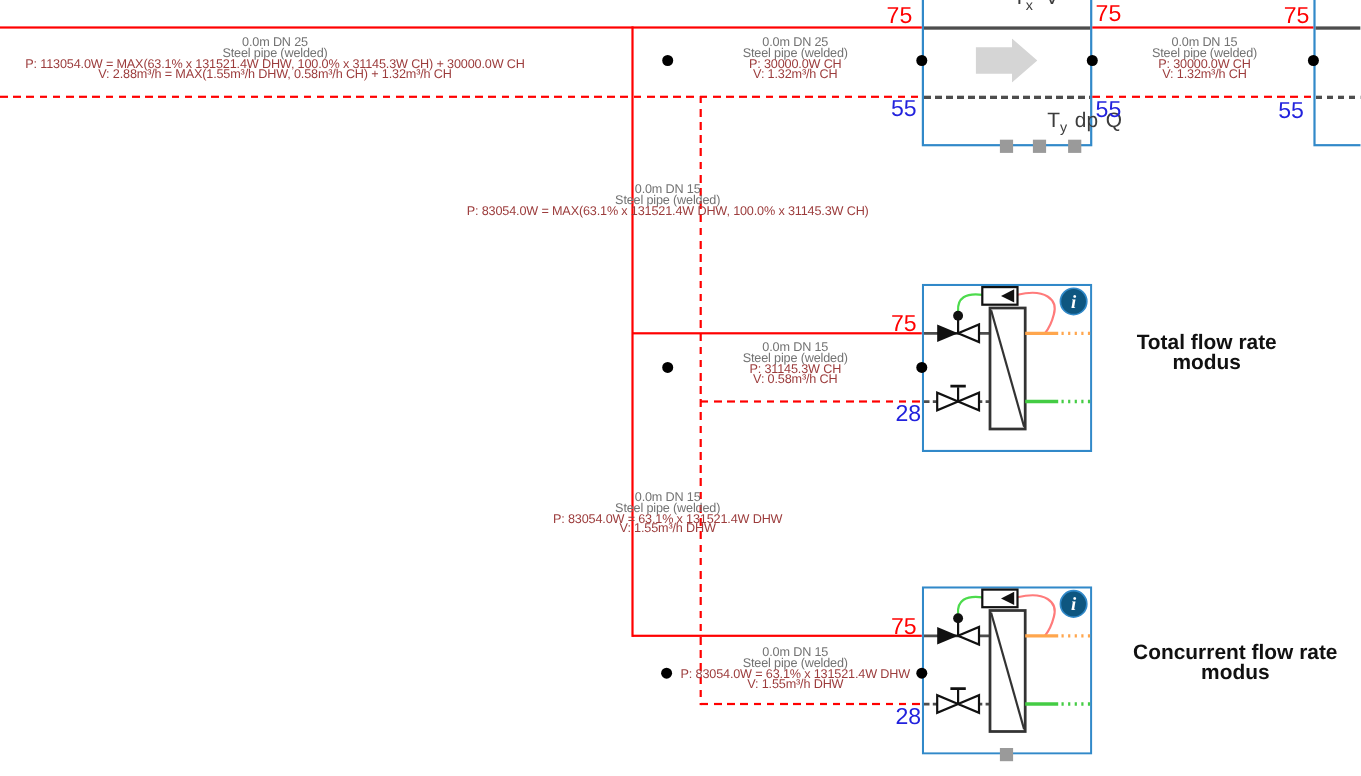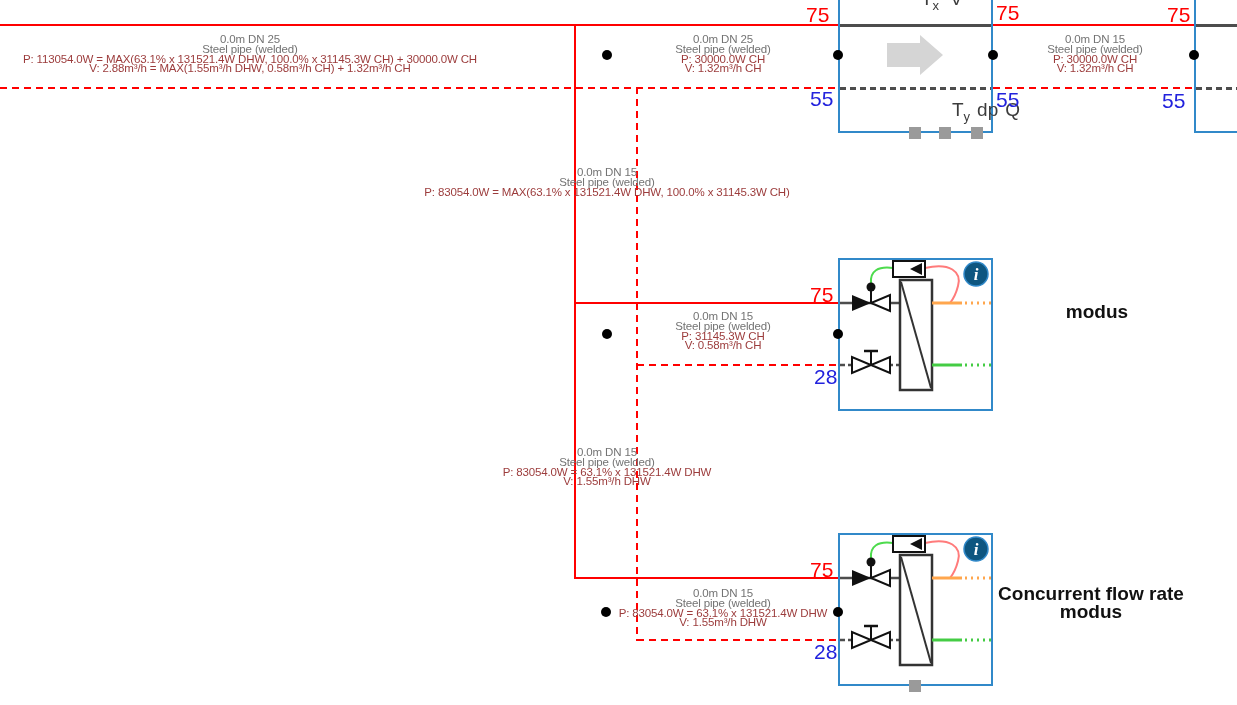--- a/index.html
+++ b/index.html
@@ -186,23 +186,24 @@
   <span class="temp sup" style="left:996px;top:2px;">75</span>
   <span class="temp ret" style="left:996px;top:89px;">55</span>
   <span class="temp sup" style="left:1167px;top:4px;">75</span>
   <span class="temp ret" style="left:1162px;top:90px;">55</span>
   <span class="temp sup" style="left:810px;top:284px;">75</span>
   <span class="temp ret" style="left:814px;top:366px;">28</span>
   <span class="temp sup" style="left:810px;top:559px;">75</span>
   <span class="temp ret" style="left:814px;top:641px;">28</span>
 
   <div class="caption" style="left:997px;top:303px;width:200px;">
+    <div>Total flow rate</div>
     <div>modus</div>
   </div>
-  <div class="caption" style="left:976px;top:585px;width:230px;">
+  <div class="caption" style="left:1008px;top:585px;width:230px;">
     <div>Concurrent flow rate</div>
     <div>modus</div>
   </div>
 
   <div class="node" style="left:602px;top:50px;"></div>
   <div class="node" style="left:833px;top:50px;"></div>
   <div class="node" style="left:988px;top:50px;"></div>
   <div class="node" style="left:1189px;top:50px;"></div>
   <div class="node" style="left:602px;top:329px;"></div>
   <div class="node" style="left:833px;top:329px;"></div>

